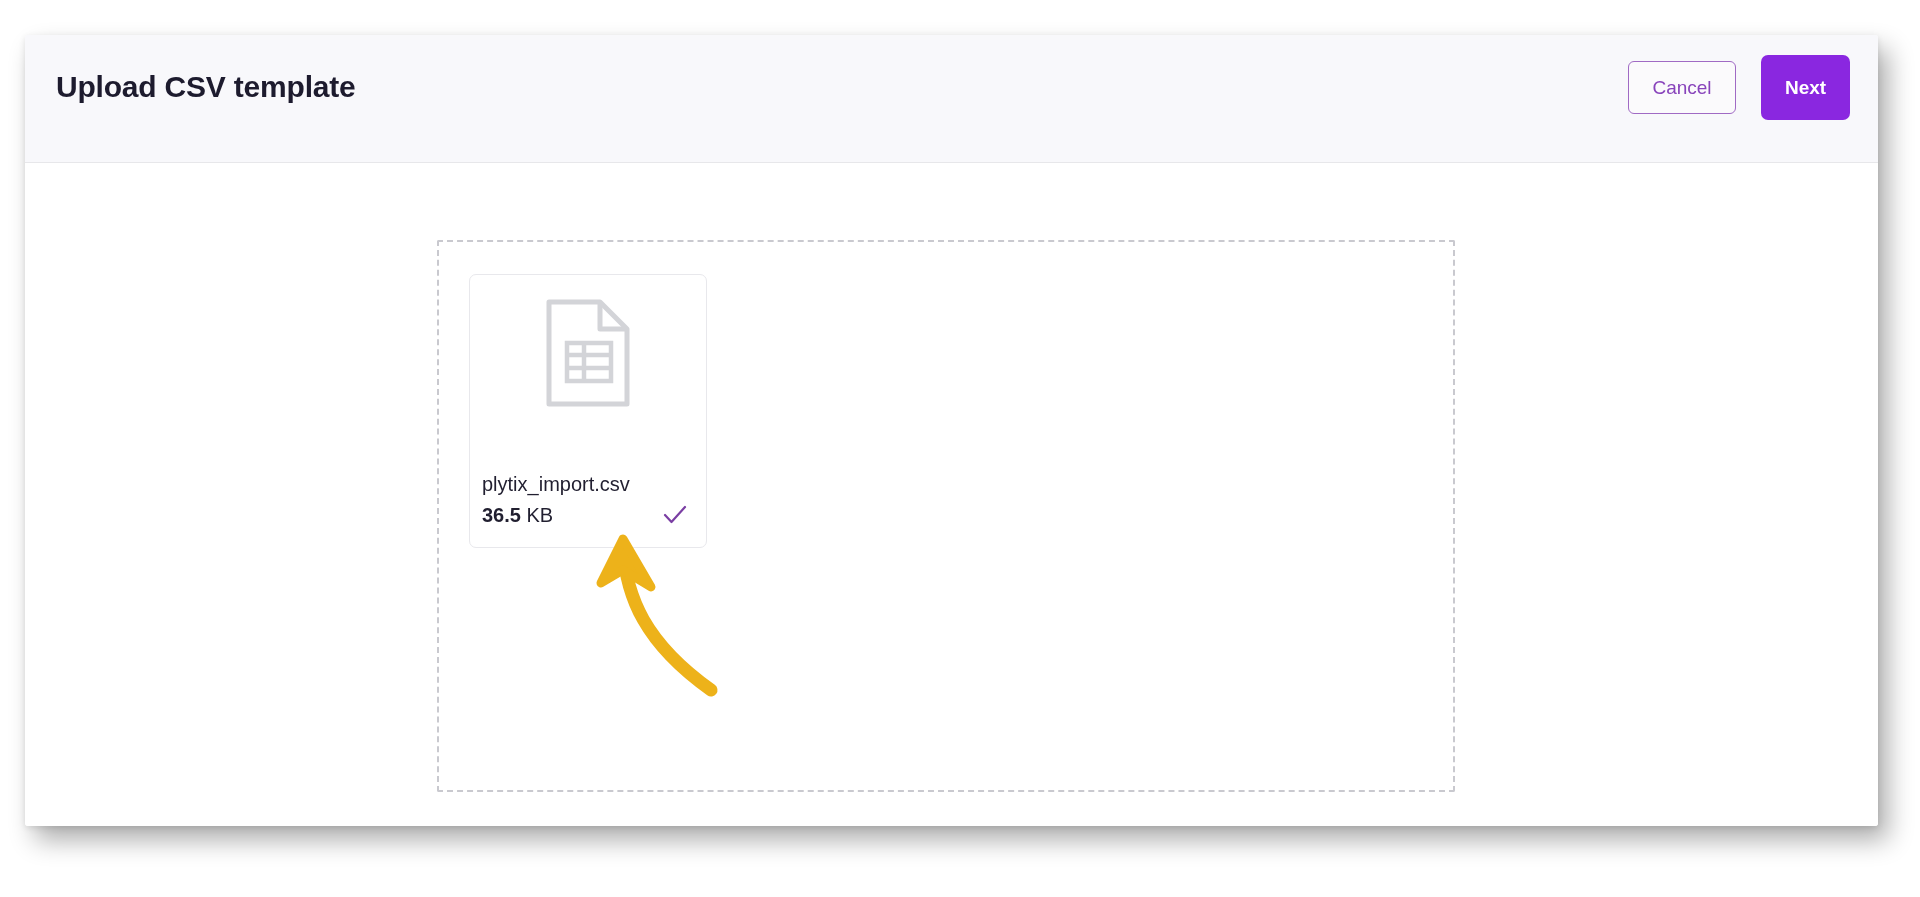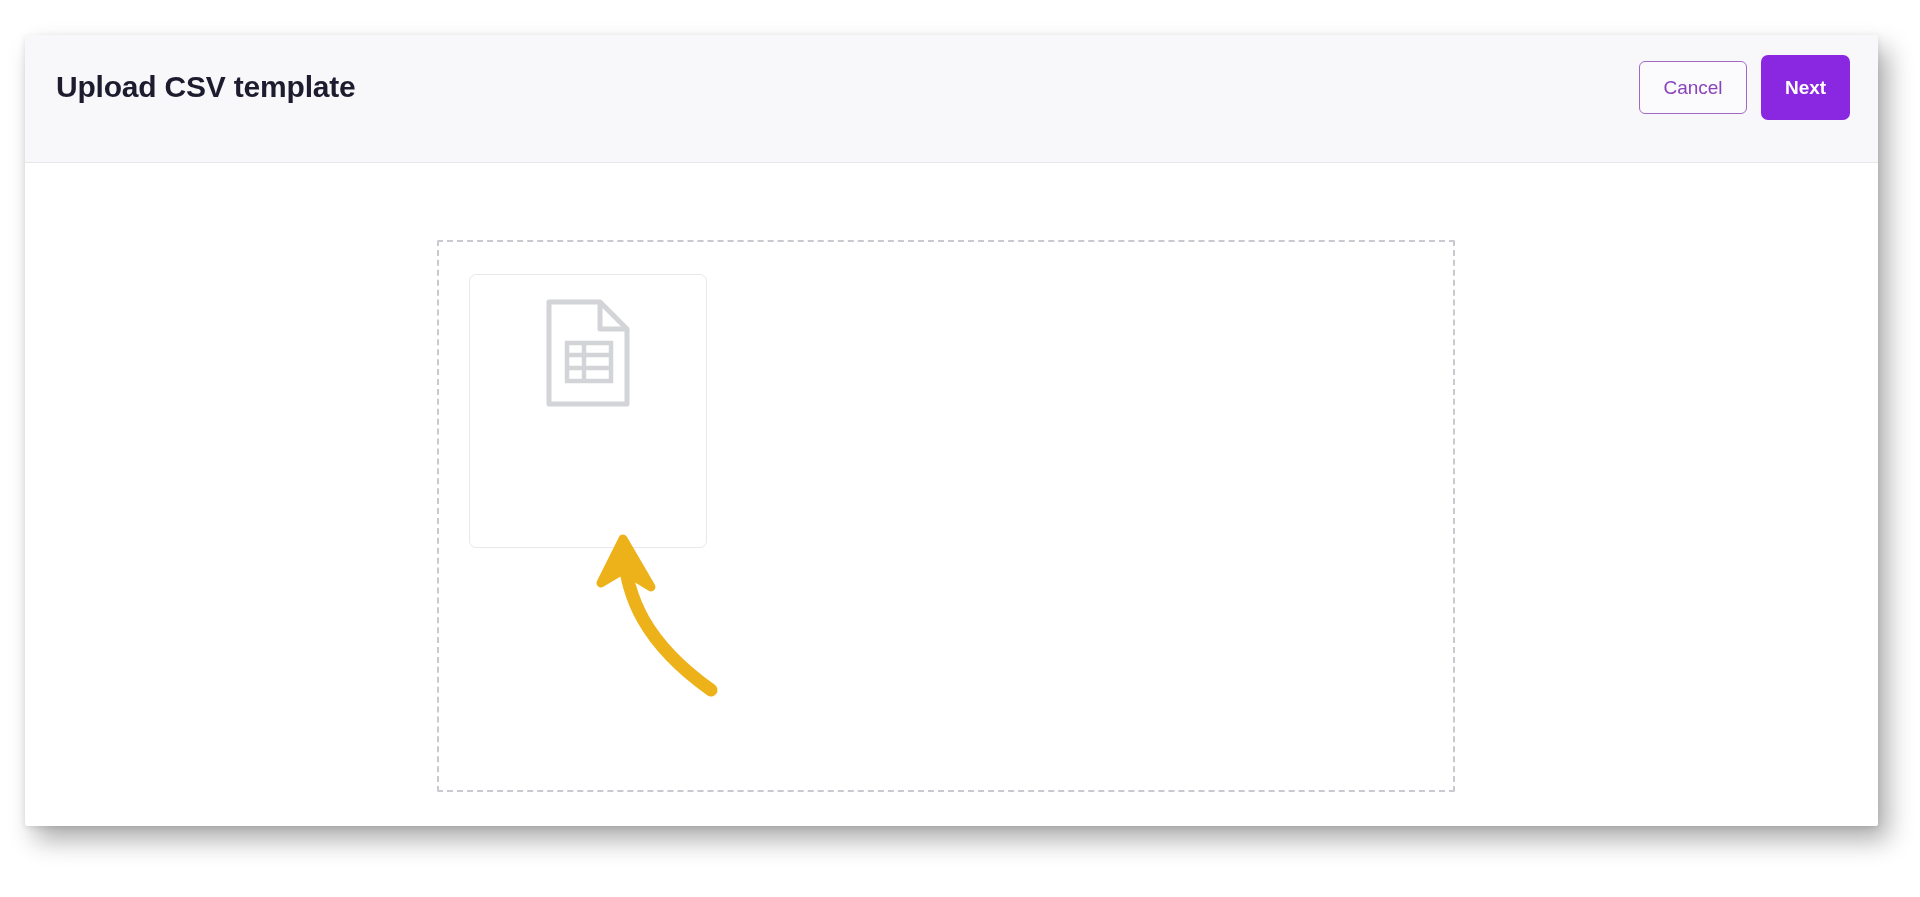--- a/index.html
+++ b/index.html
@@ -59,21 +59,21 @@
     color: #1d1b2e;
     letter-spacing: -0.2px;
     white-space: nowrap;
   }
   #header-actions {
     position: absolute;
     right: 28px;
     top: 20px;
     display: flex;
     align-items: center;
-    gap: 14px;
+    gap: 25px;
   }
   #cancel-button {
     box-sizing: border-box;
     min-width: 108px;
     height: 53px;
     padding: 0 22px;
     background: #fbfafc;
     border: 1.4px solid #a06ac4;
     border-radius: 6px;
     color: #8843bb;
@@ -210,20 +210,33 @@
           <svg width="84" height="108" viewBox="0 0 84 108">
             <path d="M3 3 H54 L81 30 V105 H3 Z" fill="#ffffff" stroke="#d3d4d8" stroke-width="5" stroke-linejoin="round"></path>
             <path d="M54 3 V30 H81" fill="none" stroke="#d3d4d8" stroke-width="5" stroke-linejoin="round"></path>
             <rect x="21" y="44" width="44" height="38" fill="none" stroke="#d3d4d8" stroke-width="4.5"></rect>
             <line x1="21" y1="56" x2="65" y2="56" stroke="#d3d4d8" stroke-width="4.5"></line>
             <line x1="21" y1="69" x2="65" y2="69" stroke="#d3d4d8" stroke-width="4.5"></line>
             <line x1="38" y1="44" x2="38" y2="82" stroke="#d3d4d8" stroke-width="4.5"></line>
           </svg>
         </div>
 
+        <div id="file-meta">
+          <div id="file-name">plytix_import.csv</div>
+          <div id="file-size-row">
+            <div id="file-size">
+              <span class="sz-num">36.5</span><span class="sz-unit"> KB</span>
+            </div>
+            <div id="file-check-icon">
+              <svg width="26" height="22" viewBox="0 0 26 22">
+                <path d="M3 11 L9.5 18 L23 3" fill="none" stroke="#7a3ea3" stroke-width="2.2" stroke-linecap="round" stroke-linejoin="round"></path>
+              </svg>
+            </div>
+          </div>
+        </div>
 
       </div>
 
     </div>
 
   </div>
 
   <svg id="annotation-arrow" viewBox="0 0 190 215">
     <path d="M30 32 C 33 82, 52 128, 118 175" fill="none" stroke="#edb21a" stroke-width="13" stroke-linecap="round"></path>
     <path d="M30 24 L8 68 L30 55 L58 72 Z" fill="#edb21a" stroke="#edb21a" stroke-width="9" stroke-linejoin="round"></path>

